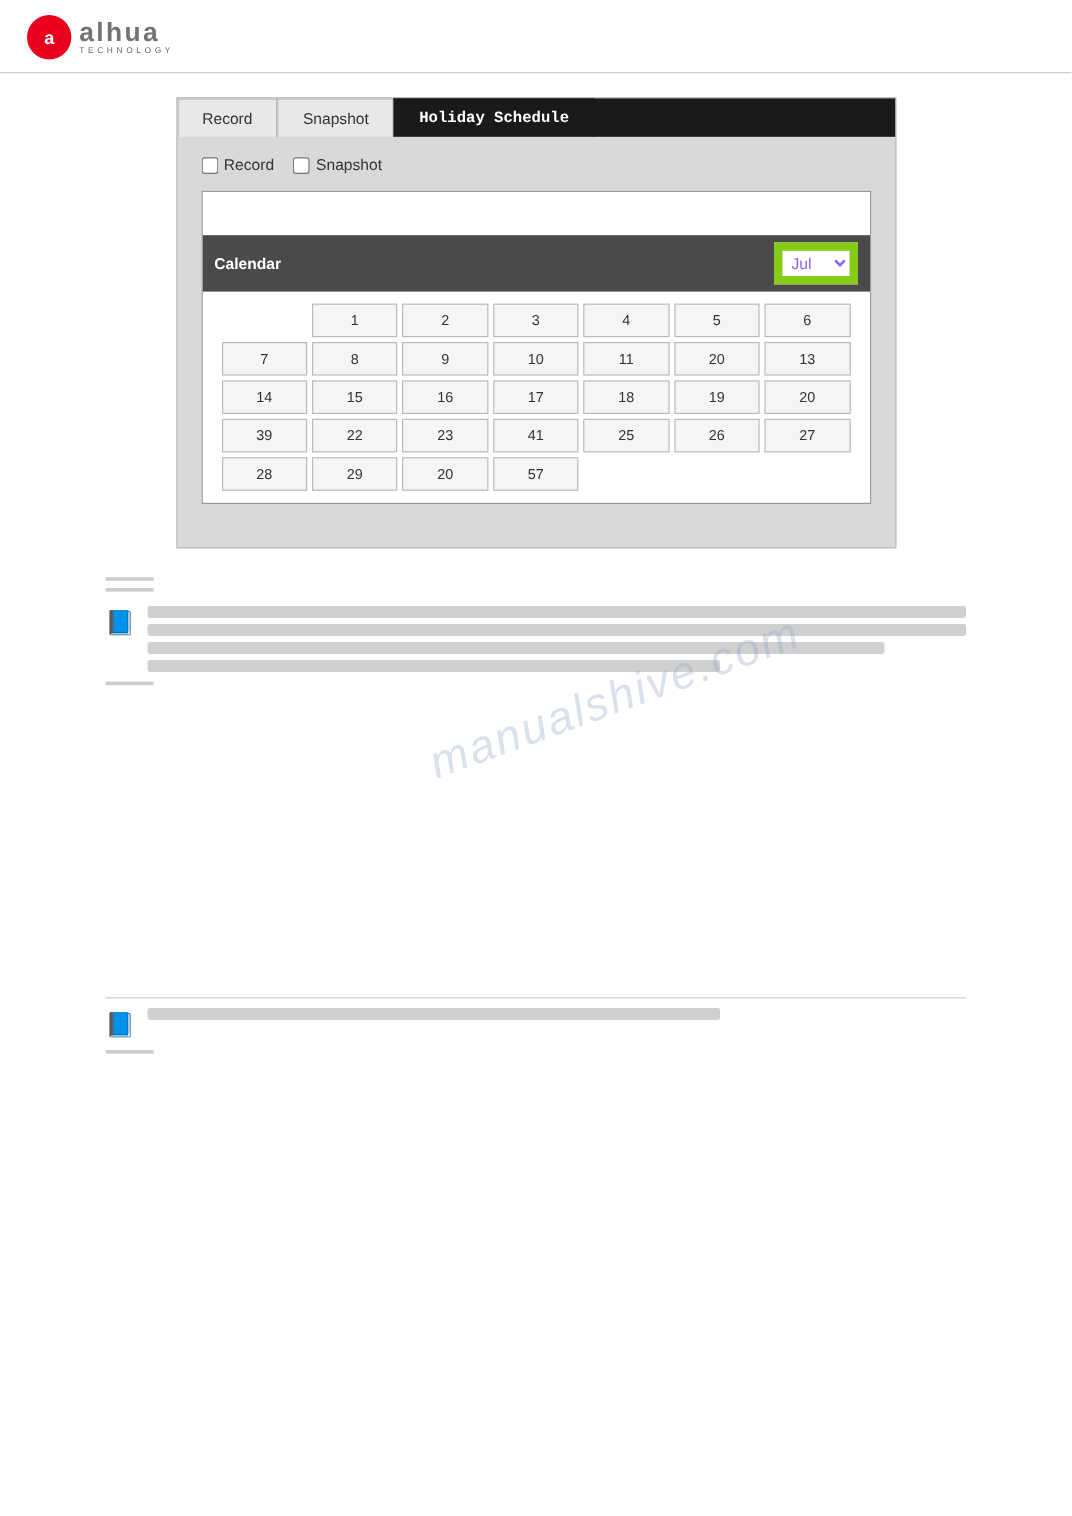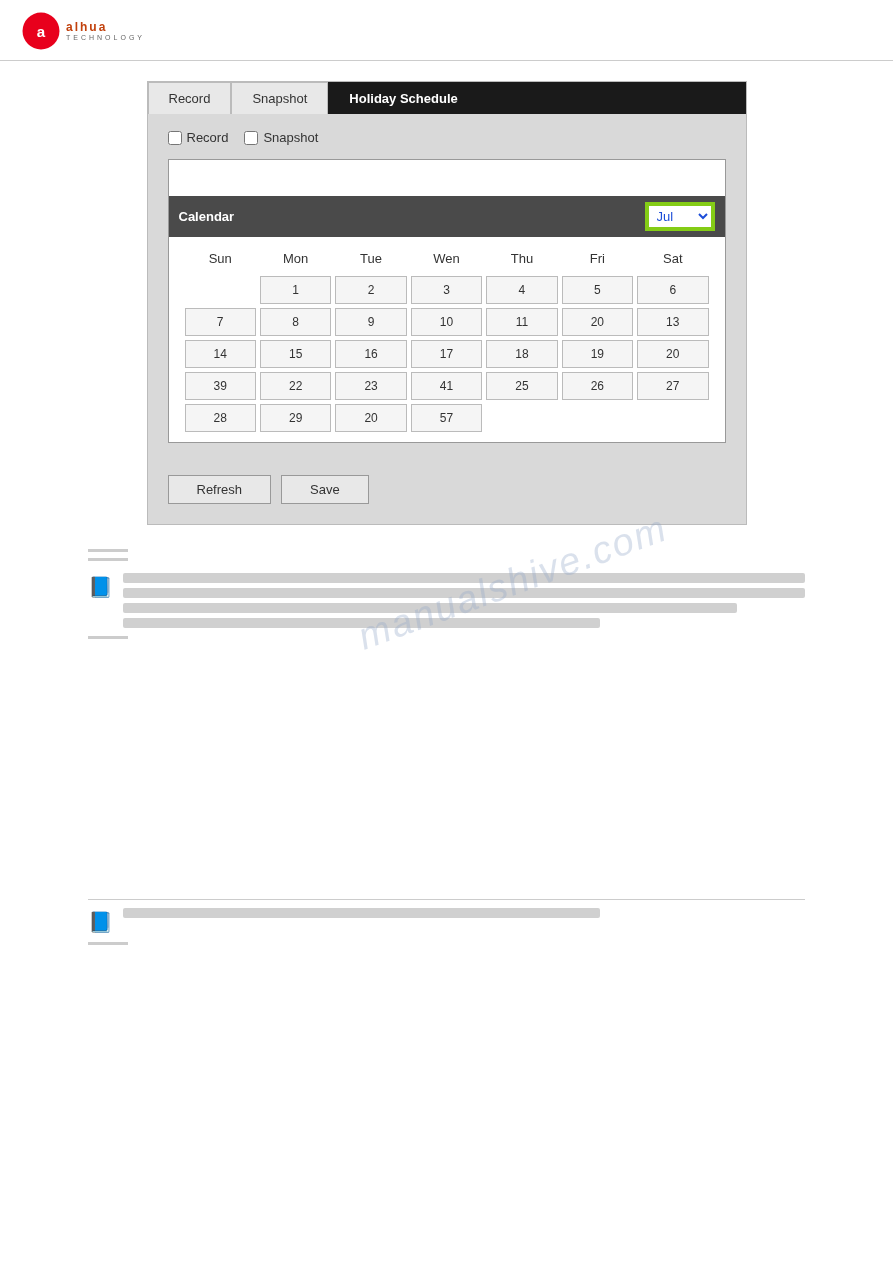--- a/index.html
+++ b/index.html
@@ -55,20 +55,21 @@
       cursor: pointer;
       font-size: 13px;
       color: #333;
       border-bottom: none;
     }
     .tab.active {
       background: #1a1a1a;
       color: #ffffff;
       font-weight: bold;
       border-color: #1a1a1a;
+      font-family: Liberation Mono, monospace;
     }
     .tab-spacer {
       flex: 1;
       background: #1a1a1a;
       border-bottom: none;
     }
 
     
     .panel-body {
       padding: 16px 20px;
@@ -109,22 +110,22 @@
       font-weight: bold;
       margin-top: 36px;
     }
     .month-select-wrapper {
       display: flex;
       align-items: center;
       gap: 4px;
     }
     .month-select {
       background: #fff;
-      color: #1d4ed8;
-      border: 4px solid #84cc16;
+      color: #8b5cf6;
+      border: 7px solid #84cc16;
       padding: 2px 4px;
       font-size: 13px;
       width: 70px;
     }
 
     .calendar-grid {
       padding: 10px 16px;
     }
     .calendar-weekdays {
       display: grid;
@@ -253,21 +254,21 @@
 </head>
 <body>
 
 <div class="header">
   <div class="logo-container">
     <svg class="logo-icon" viewBox="0 0 50 50" xmlns="http://www.w3.org/2000/svg">
       <ellipse cx="25" cy="25" rx="22" ry="22" fill="#e8001c"></ellipse>
       <text x="25" y="32" text-anchor="middle" fill="white" font-size="18" font-weight="bold" font-family="Arial">a</text>
     </svg>
     <div style="display:flex; flex-direction:column; line-height:1.1;">
-      <span style="font-size:12px; font-weight:bold; color:#c2410c; letter-spacing:2px;">alhua</span>
+      <span style="font-size:22px; font-weight:bold; color:#737373; letter-spacing:2px;">alhua</span>
       <span style="font-size:7px; color:#666; letter-spacing:3px;">TECHNOLOGY</span>
     </div>
   </div>
 </div>
 
 <div style="position:relative;">
   <div class="watermark">manualshive.com</div>
 
   <div class="main-content">
 
@@ -308,29 +309,20 @@
                 <option>Aug</option>
                 <option>Sep</option>
                 <option>Oct</option>
                 <option>Nov</option>
                 <option>Dec</option>
               </select>
             </div>
           </div>
 
           <div class="calendar-grid">
-            <div class="calendar-weekdays">
-              <div class="weekday">Sun</div>
-              <div class="weekday">Mon</div>
-              <div class="weekday">Tue</div>
-              <div class="weekday">Wen</div>
-              <div class="weekday">Thu</div>
-              <div class="weekday">Fri</div>
-              <div class="weekday">Sat</div>
-            </div>
             <div class="calendar-days" id="calendar-days-grid">
             <div class="day-cell empty"></div>
                 <div class="day-cell">1</div>
                 <div class="day-cell">2</div>
                 <div class="day-cell">3</div>
                 <div class="day-cell">4</div>
                 <div class="day-cell">5</div>
                 <div class="day-cell">6</div>
                 <div class="day-cell">7</div>
                 <div class="day-cell">8</div>
@@ -358,24 +350,20 @@
                 <div class="day-cell">20</div>
                 <div class="day-cell">57</div>
                 <div class="day-cell empty"></div>
                 <div class="day-cell empty"></div>
                 <div class="day-cell empty"></div>
               </div>
           </div>
         </div>
       </div>
 
-      <div class="buttons-row">
-        <button class="btn">Refresh</button>
-        <button class="btn">Save</button>
-      </div>
     </div>
 
     <div class="content-section">
       <div class="short-line"></div>
       <div class="short-line"></div>
 
       <div class="note-box">
         <div class="note-icon">📘</div>
         <div class="text-block">
           <div class="text-line full"></div>

